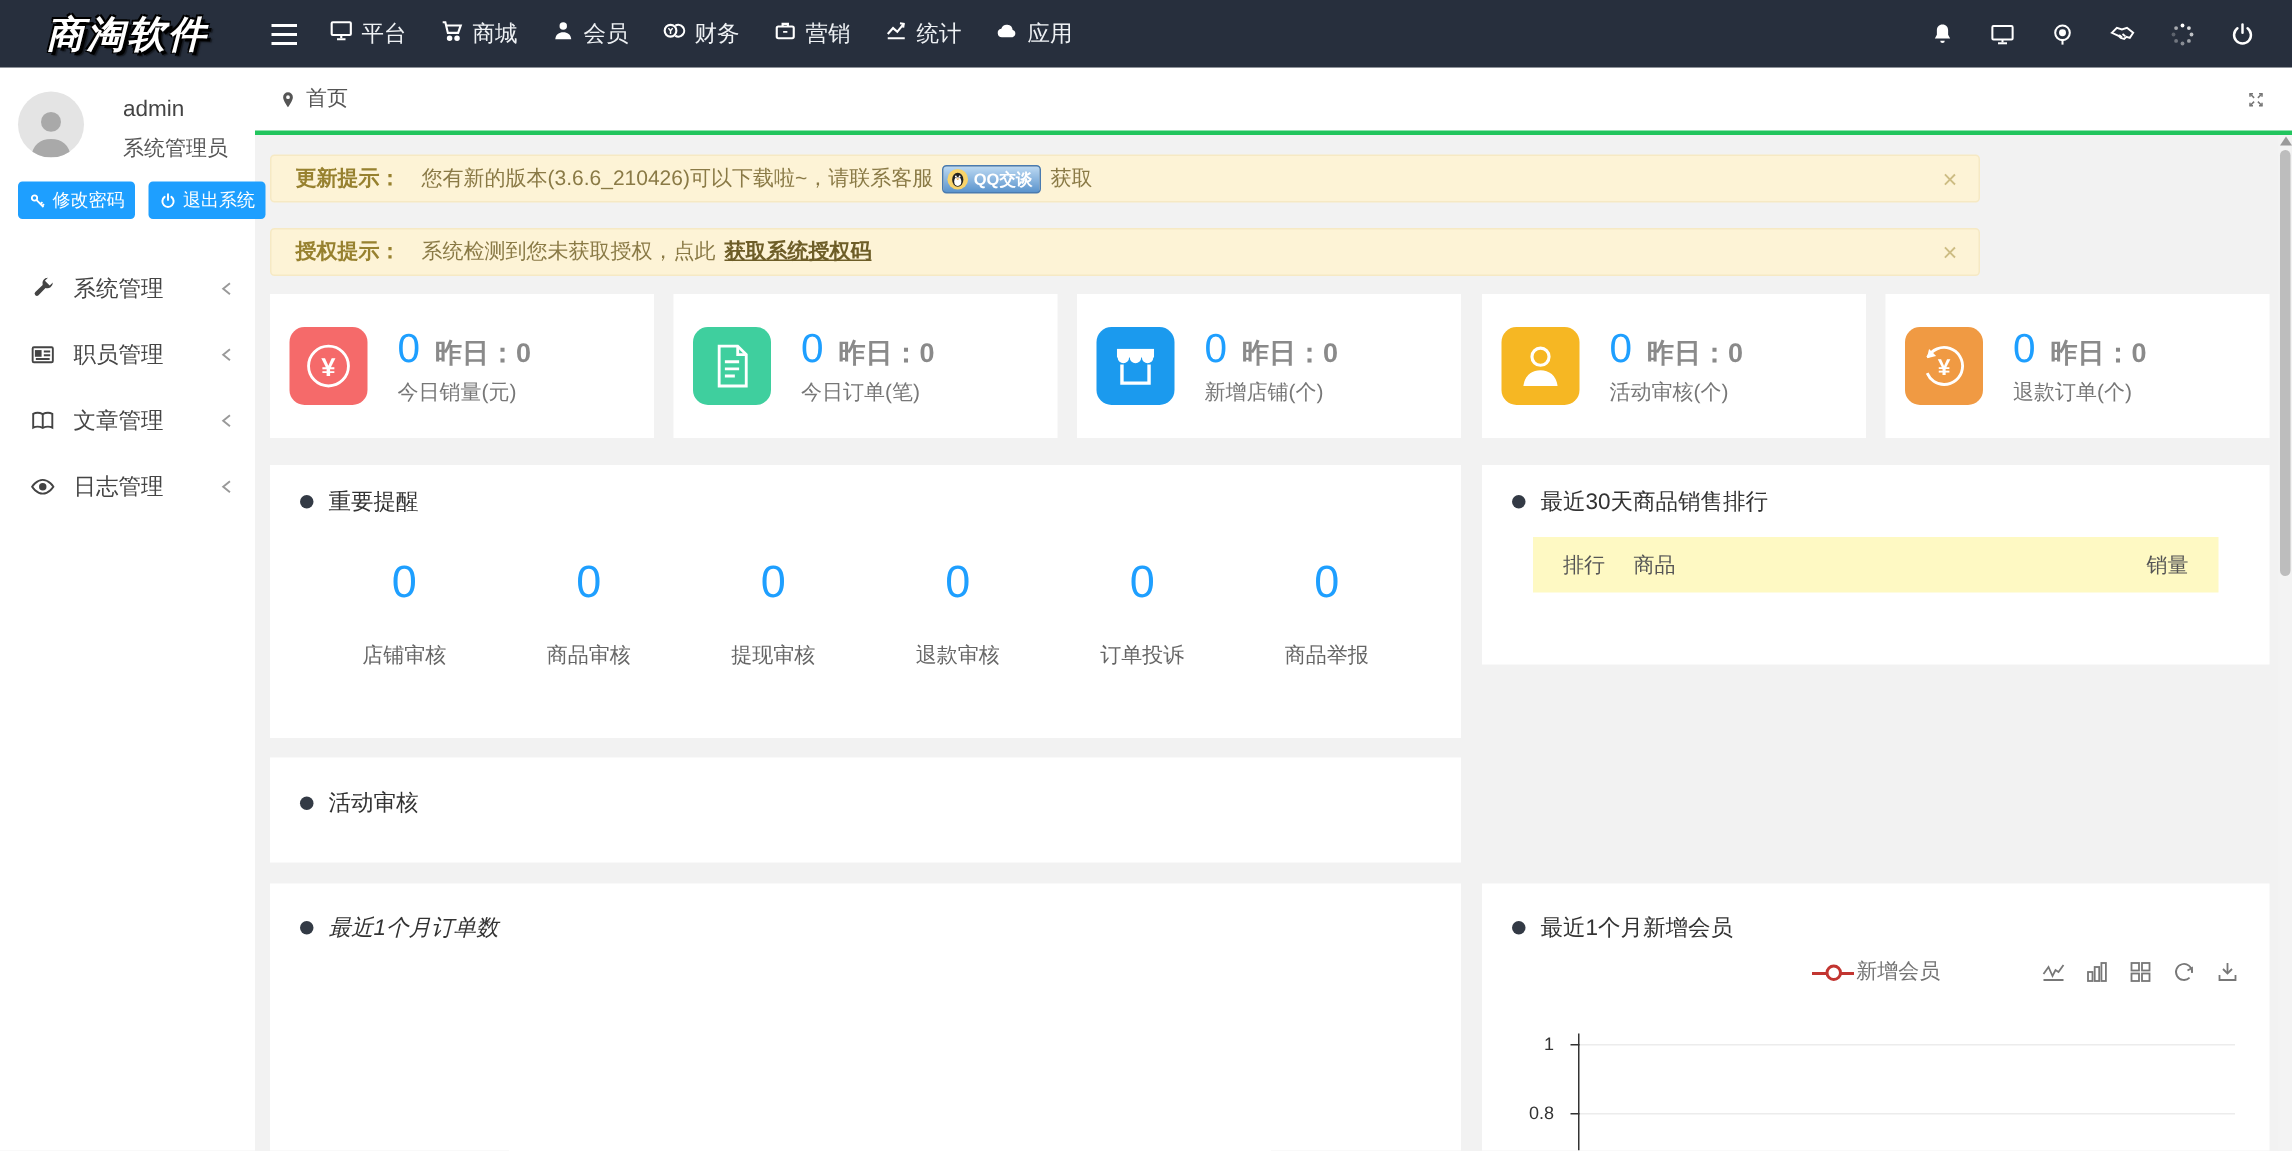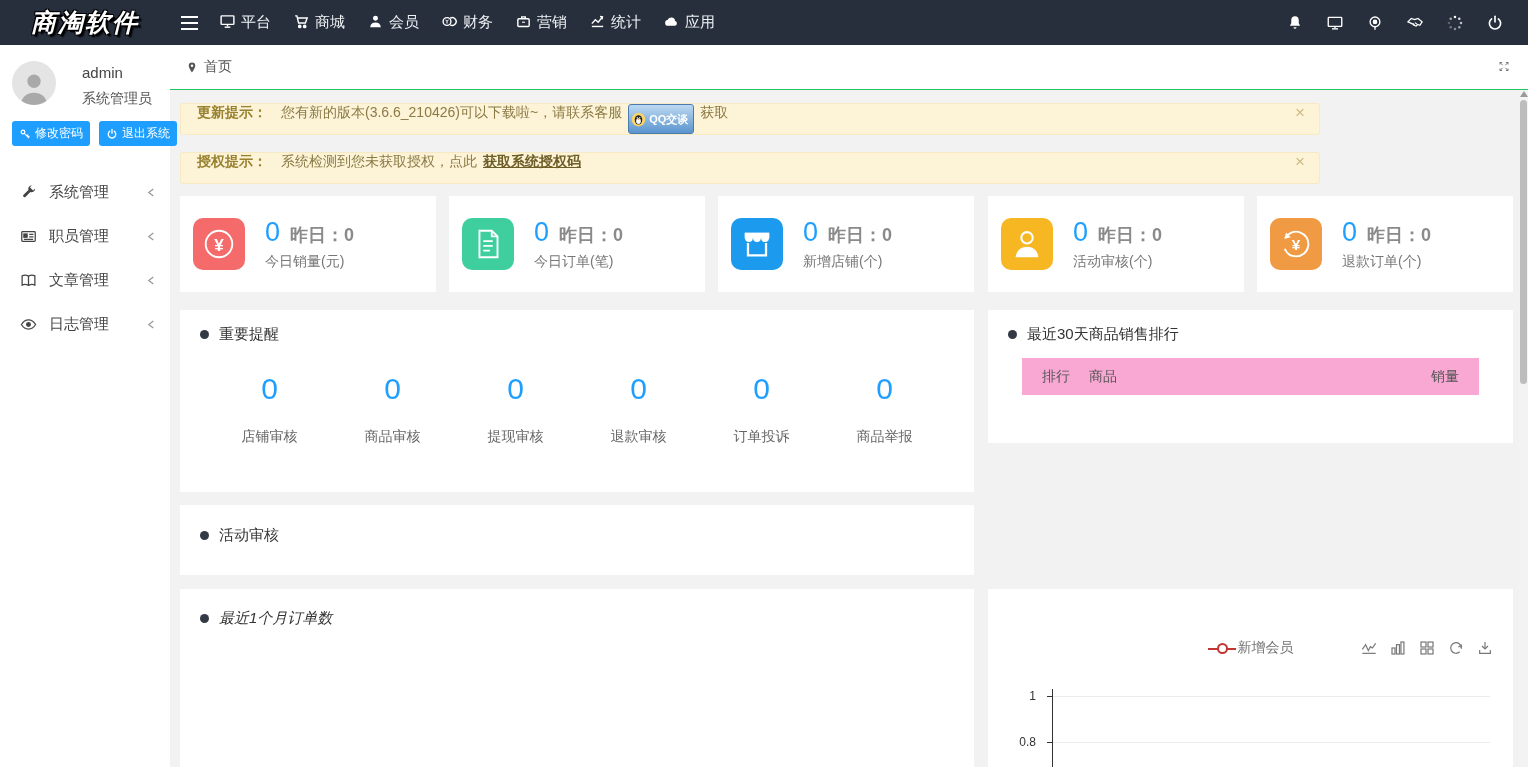--- a/index.html
+++ b/index.html
@@ -37,27 +37,27 @@
   .mitem { display:flex; align-items:center; height:44px; padding:0 14px 0 20px;
     color:#454545; font-size:15px; cursor:pointer; }
   .mitem .micon { width:17px; height:17px; margin-right:12px; display:flex; }
   .mitem .micon svg { width:17px; height:17px; }
   .chev { margin-left:auto; color:#999; display:flex; }
   .chev svg { width:9px; height:9px; }
 
   
   #crumbbar { position:absolute; left:170px; top:45px; width:1358px; height:45px; background:#fff;
     display:flex; align-items:center; padding:0 16px; color:#555; font-size:14px;
-    border-bottom:1px solid #22c55e; }
+    border-bottom:3px solid #22c55e; }
   #crumbbar svg { width:12px; height:15px; margin-right:6px; }
   .expand-ic { position:absolute; right:13px; top:14px; width:17px; height:17px; cursor:pointer; }
 
   
   .alert { position:absolute; left:180px; width:1140px; height:32px; background:#fdf3d6;
-    border:1px solid #f6e9c4; border-radius:3px; display:flex; 
+    border:1px solid #f6e9c4; border-radius:3px; display:flex; align-items:center;
     padding:0 14px 0 16px; font-size:14px; color:#8a7a46; }
   .alert b { color:#97812f; margin-right:14px; font-weight:bold; }
   .alert .aclose { margin-left:auto; color:#cdbc83; font-size:17px; cursor:pointer; line-height:1; }
   .qq-badge { display:inline-flex; align-items:center; gap:3px; margin:0 6px; cursor:pointer;
     background:linear-gradient(#bcd9f2,#5b94cd); border:1px solid #4a7bb0; border-radius:3px;
     padding:1px 5px 1px 2px; }
   .qq-badge .qtxt { color:#fff; font-size:11px; font-weight:bold; }
   .auth-link { text-decoration:underline; font-weight:bold; color:#6d5d27; margin-left:6px; cursor:pointer; }
 
   
@@ -75,21 +75,21 @@
   
   .panel { position:absolute; background:#fff; overflow:hidden; }
   .ptitle { display:flex; align-items:center; gap:10px; padding:15px 20px 0; font-size:15px; color:#333; }
   .bullet { width:9px; height:9px; border-radius:50%; background:#333a45; flex:none; }
 
   .counters { display:flex; padding:28px 28px 0; }
   .counter { flex:1; text-align:center; cursor:pointer; }
   .cnum { font-size:30px; color:#1E9FFF; }
   .cname { font-size:14px; color:#666; margin-top:22px; }
 
-  .rank-head { margin:14px 34px 0; height:37px; background:#f9a8d4; display:flex; align-items:center;
+  .rank-head { margin:14px 34px 0; height:37px; background:#fef9c3; display:flex; align-items:center;
     padding:0 20px; font-size:14px; color:#555; }
   .rh-rank { width:47px; }
   .rh-prod { flex:1; }
 
   
   .legend-row { position:absolute; left:0; right:0; top:50px; display:flex; justify-content:center;
     align-items:center; gap:2px; font-size:14px; color:#737373; cursor:pointer; }
   .lmark { position:relative; width:28px; height:11px; }
   .lmark .lline { position:absolute; left:0; top:5px; width:28px; height:2px; background:#c23531; }
   .lmark .lcirc { position:absolute; left:9px; top:0; width:11px; height:11px; border-radius:50%;
@@ -486,20 +486,24 @@
 </div>
 
 <div class="panel" style="left:180px;top:589px;width:794px;height:178px;font-style:italic;">
   <div class="ptitle" style="padding-top:20px;">
       <span class="bullet"></span>
       <span>最近1个月订单数</span>
     </div>
 </div>
 
 <div class="panel" style="left:988px;top:589px;width:525px;height:178px;">
+  <div class="ptitle" style="padding-top:20px;">
+      <span class="bullet"></span>
+      <span>最近1个月新增会员</span>
+    </div>
 
   <div class="legend-row">
     <span class="lmark">
         <span class="lline"></span>
         <span class="lcirc"></span>
       </span>
     <span>新增会员</span>
   </div>
 
   <div class="toolbox">

